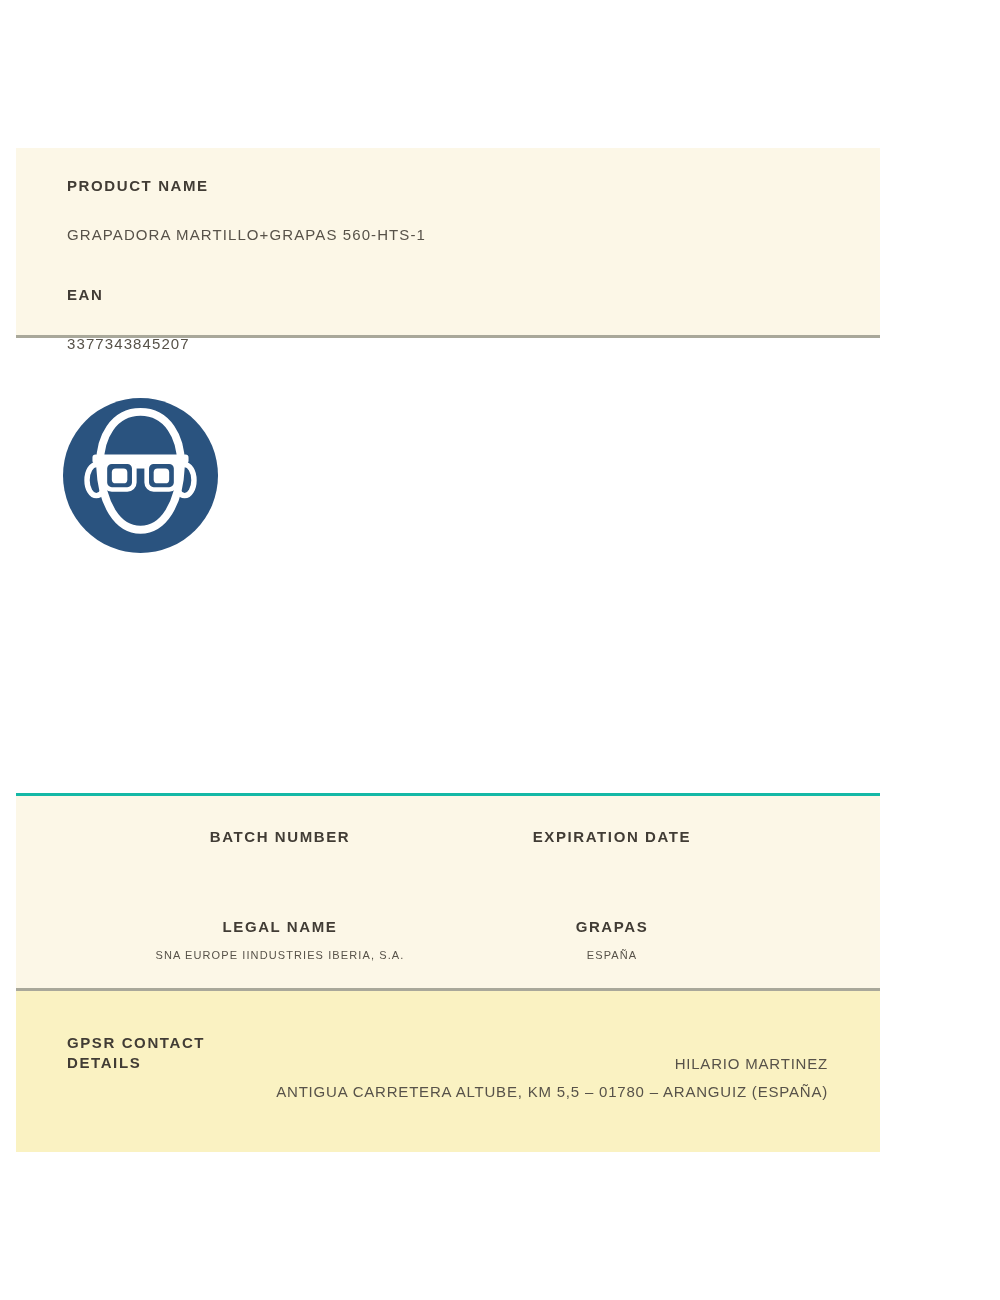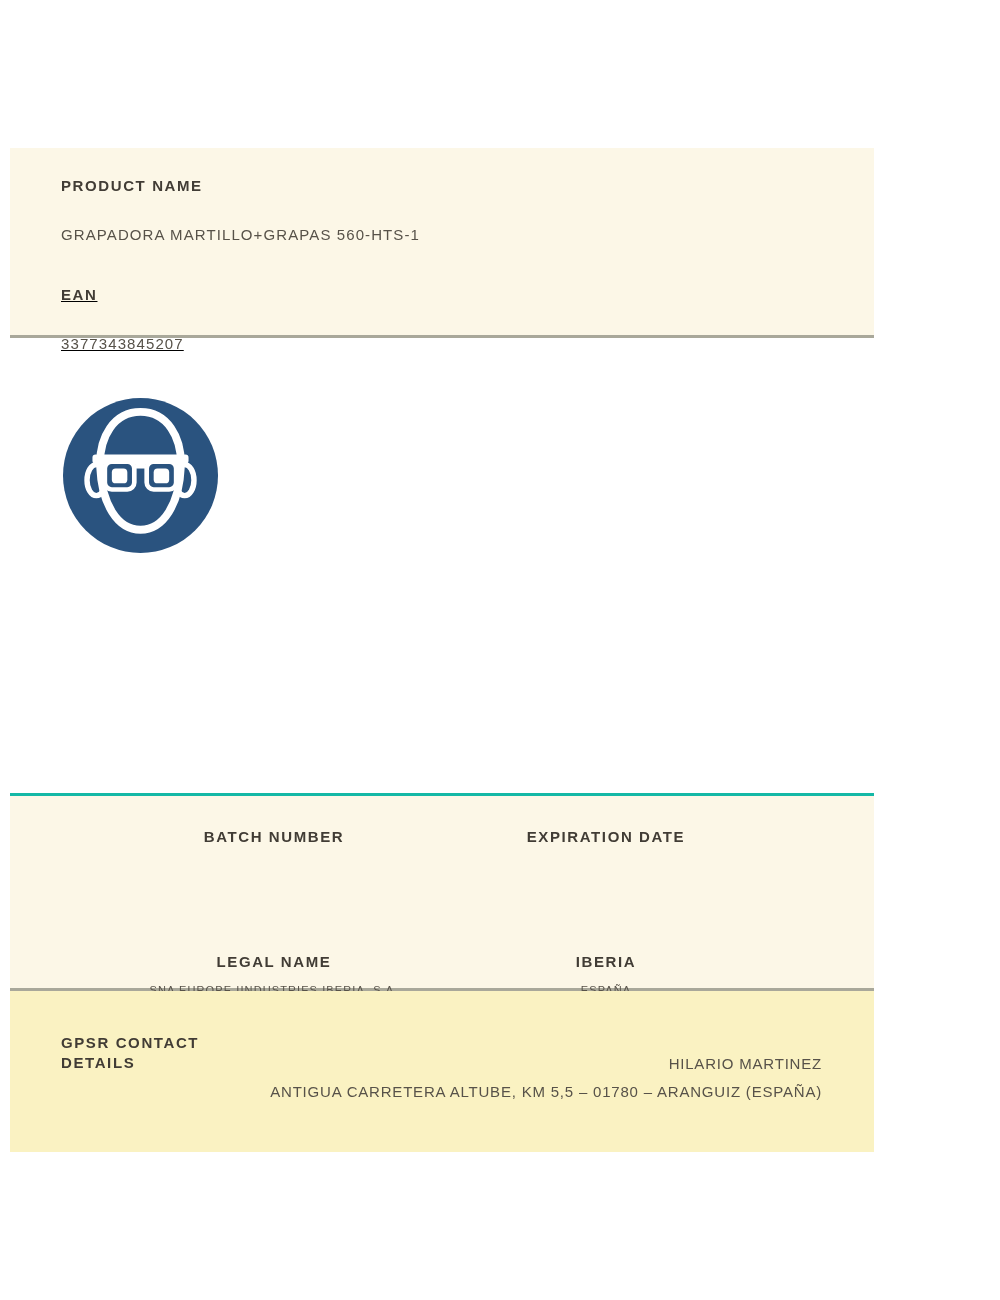--- a/index.html
+++ b/index.html
@@ -1,54 +1,54 @@
 <!DOCTYPE html>
 <html><head>
 <meta charset="utf-8">
 <style>
   * { margin:0; padding:0; box-sizing:border-box; }
   html,body { width:1000px; height:1300px; background:#ffffff;
     font-family:"Liberation Sans", sans-serif; }
   .page { position:relative; width:1000px; height:1300px; background:#ffffff; overflow:hidden; }
 
-  .band { position:absolute; left:10px; width:864px; }
+  .band { position:absolute; left:16px; width:864px; }
 
   
   #band-product {
     top:148px; height:190px;
     background:#FCF7E7;
     border-bottom:3px solid #A9A89A;
     padding:29px 51px 0 51px;
   }
   .field-label {
     font-size:15px; font-weight:bold; letter-spacing:1.6px;
     color:#413C35; line-height:18px;
   }
   .field-value {
     font-size:15px; letter-spacing:1.1px;
     color:#575249; line-height:18px; margin-top:31px;
   }
-  .field-ean { margin-top:42px;text-decoration:underline; }
+  .field-ean { margin-top:42px; }
 
   
   .safety-icon {
     position:absolute; top:398px; left:63px;
     width:155px; height:155px; display:block;
   }
 
   
   #band-batch {
     top:793px; height:198px;
     background:#FCF7E7;
     border-top:3px solid #14b8a6;
     border-bottom:3px solid #A9A89A;
     padding:32px 102px 0 98px;
   }
   .two-col { display:grid; grid-template-columns:1fr 1fr; text-align:center; }
-  .row2 { margin-top:107px; }
+  .row2 { margin-top:72px; }
   .cell-value { font-size:11px; letter-spacing:1.1px; color:#575249; line-height:18px; margin-top:10px; }
 
   
   #band-gpsr {
     top:991px; height:161px;
     background:#FAF2C2;
     padding:42px 52px 8px 51px;
     display:flex; justify-content:space-between; align-items:flex-start;
   }
   .gpsr-label {
@@ -102,21 +102,21 @@
     <div class="two-col row1">
       <div class="field-label">BATCH NUMBER</div>
       <div class="field-label">EXPIRATION DATE</div>
     </div>
     <div class="two-col row2">
       <div>
         <div class="field-label">LEGAL NAME</div>
         <div class="cell-value">SNA EUROPE IINDUSTRIES IBERIA, S.A.</div>
       </div>
       <div>
-        <div class="field-label">IBERIA</div>
+        <div class="field-label">GRAPAS</div>
         <div class="cell-value">ESPAÑA</div>
       </div>
     </div>
   </section>
 
   <section class="band" id="band-gpsr">
     <div class="gpsr-label">GPSR CONTACT DETAILS</div>
     <div class="gpsr-right">
       <div class="gpsr-line">HILARIO MARTINEZ</div>
       <div class="gpsr-line">ANTIGUA CARRETERA ALTUBE, KM 5,5 – 01780 – ARANGUIZ (ESPAÑA)</div>

